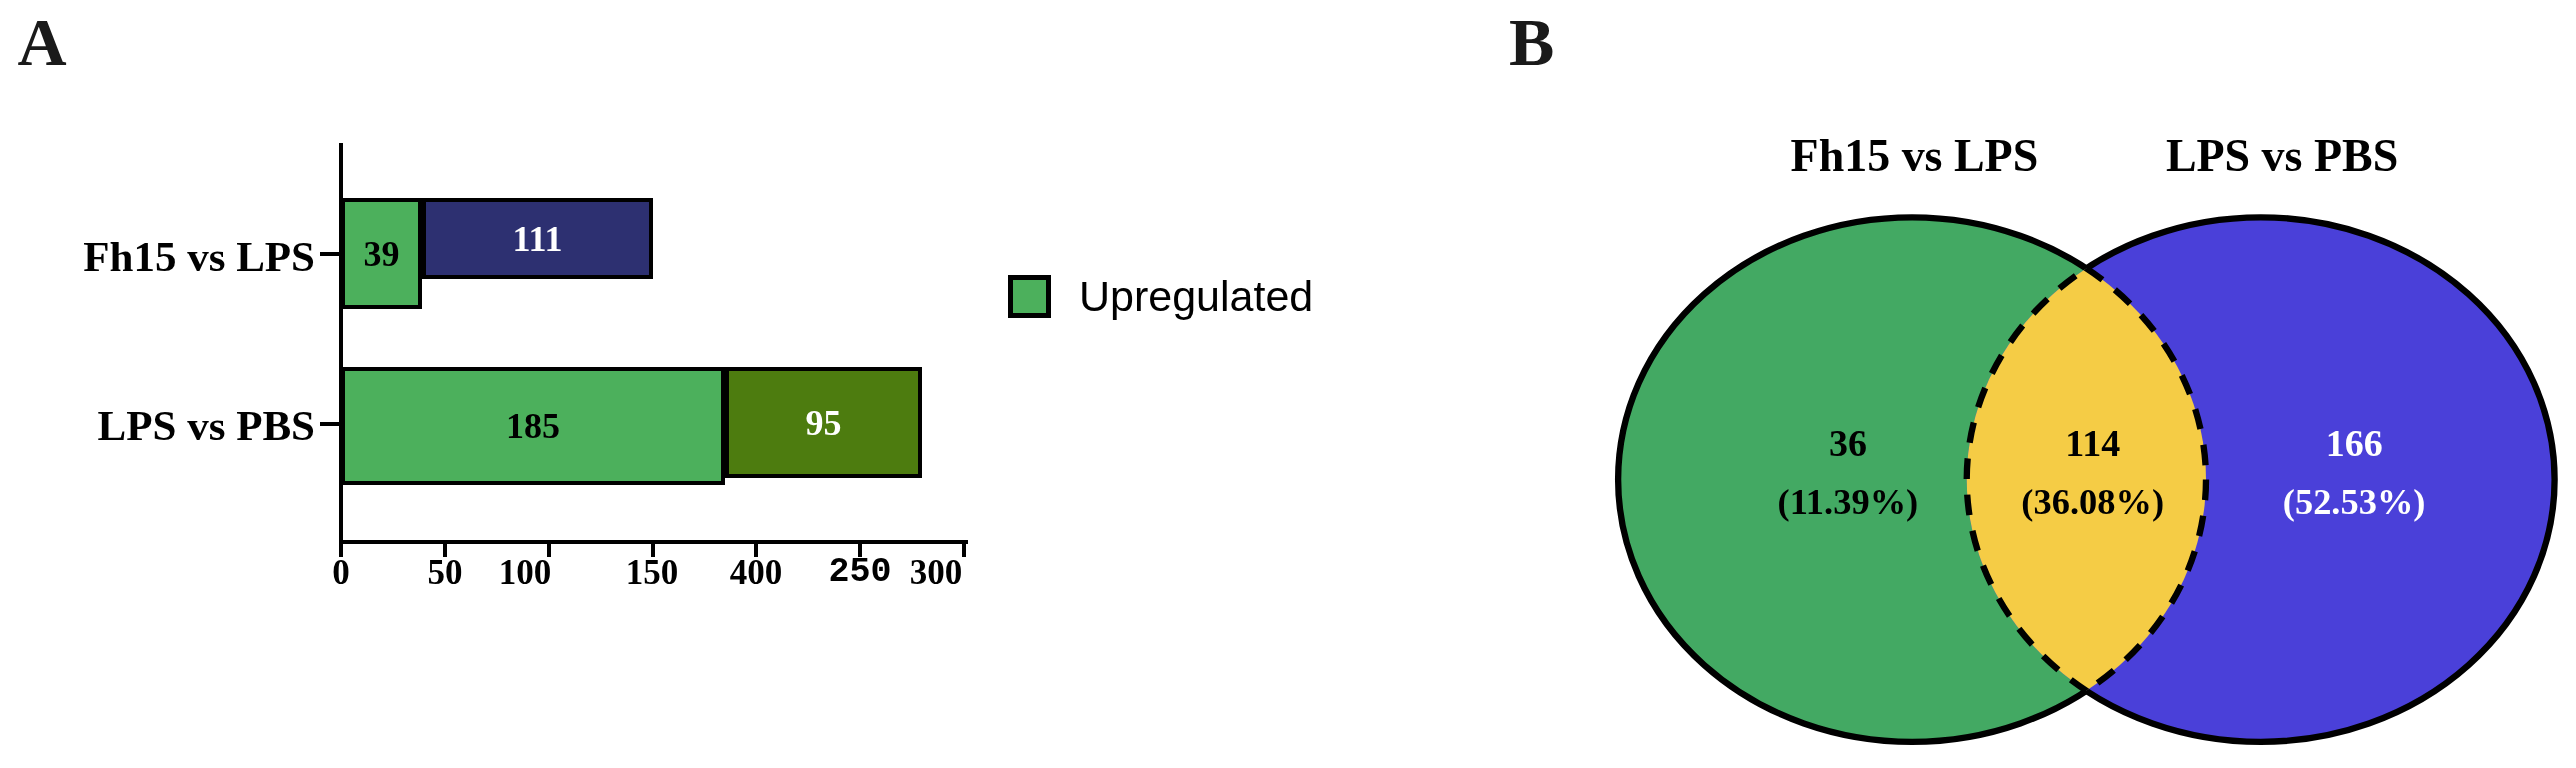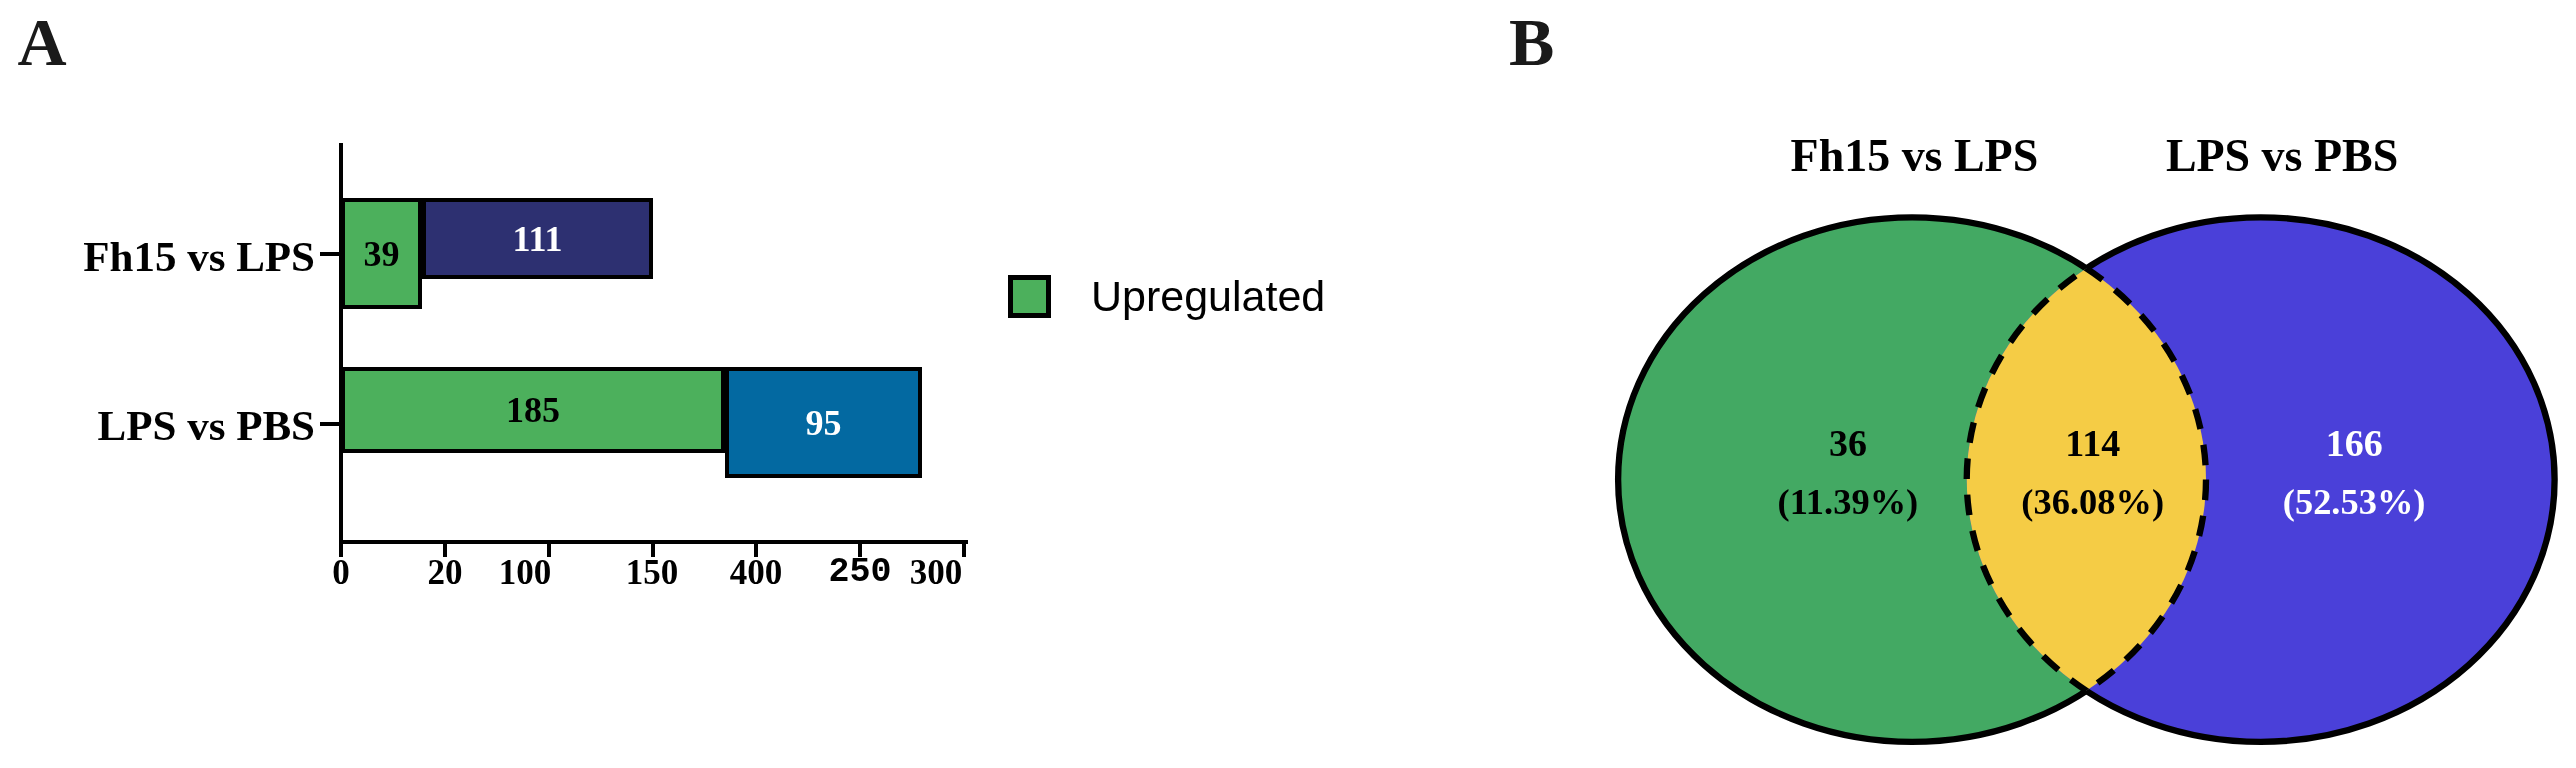--- a/index.html
+++ b/index.html
@@ -12,21 +12,21 @@
   .cat-tick{position:absolute;width:20.6px;height:4px;background:#000;}
   .ticklab{position:absolute;transform:translateX(-50%);font-weight:bold;font-size:35px;color:#000;
            top:555px;line-height:35px;}
   .rowlab{position:absolute;left:0;width:315px;text-align:right;font-weight:bold;font-size:43px;
           color:#000;height:51px;line-height:51px;}
   .seg{position:absolute;box-sizing:border-box;border:4.8px solid #000;display:flex;
        align-items:center;justify-content:center;}
   .seg span{font-weight:bold;font-size:36px;}
   .xlabel{position:absolute;left:341px;width:626px;top:638px;text-align:center;
           font-weight:bold;font-size:48px;color:#000;}
-  .legend-item{position:absolute;left:1008px;display:flex;align-items:center;gap:40px;height:46px;}
+  .legend-item{position:absolute;left:1008px;display:flex;align-items:center;gap:28px;height:46px;}
   .swatch{display:inline-block;width:33px;height:33px;border:5.5px solid #000;}
   .legend-label{font-family:"Liberation Sans", sans-serif;font-size:43px;color:#000;line-height:46px;}
   
   .venn-svg{position:absolute;left:1466px;top:0;}
   .venn-title{font-family:"Liberation Serif", serif;font-weight:bold;font-size:58px;fill:#000;}
   .venn-num{font-family:"Liberation Serif", serif;font-weight:bold;font-size:48px;fill:#000;}
   .venn-pct{font-family:"Liberation Serif", serif;font-weight:bold;font-size:46px;fill:#000;}
   .white-text{fill:#ffffff;}
 </style>
 </head>
@@ -44,37 +44,37 @@
   <div class="rowlab" style="top:400px;">LPS vs PBS</div>
   <div class="cat-tick" style="left:320px;top:422px;"></div>
 
   <div class="seg" style="left:341px;top:198px;width:81px;height:111px;background:#4CB05C;">
     <span style="color:#000;">39</span>
   </div>
   <div class="seg" style="left:422px;top:198px;width:231px;height:81px;background:#2D3071;">
     <span style="color:#fff;">111</span>
   </div>
 
-  <div class="seg" style="left:341px;top:367px;width:384px;height:86px;background:#4CB05C;">
+  <div class="seg" style="left:341px;top:367px;width:384px;height:118px;background:#4CB05C;">
     <span style="color:#000;">185</span>
   </div>
-  <div class="seg" style="left:725px;top:367px;width:197px;height:111px;background:#0369a1;">
+  <div class="seg" style="left:725px;top:367px;width:197px;height:111px;background:#4d7c0f;">
     <span style="color:#fff;">95</span>
   </div>
 
   <div class="tickmark" style="left:339px;top:544px;"></div>
   <div class="tickmark" style="left:443px;top:544px;"></div>
   <div class="tickmark" style="left:547px;top:544px;"></div>
   <div class="tickmark" style="left:651px;top:544px;"></div>
   <div class="tickmark" style="left:754px;top:544px;"></div>
   <div class="tickmark" style="left:858px;top:544px;"></div>
   <div class="tickmark" style="left:962px;top:544px;"></div>
 
   <span class="ticklab" style="left:341px;">0</span>
-  <span class="ticklab" style="left:445px;">20</span>
+  <span class="ticklab" style="left:445px;">50</span>
   <span class="ticklab" style="left:525px;font-family:Liberation Serif, serif;">100</span>
   <span class="ticklab" style="left:652px;">150</span>
   <span class="ticklab" style="left:756px;">400</span>
   <span class="ticklab" style="left:860px;font-family:Liberation Mono, monospace;">250</span>
   <span class="ticklab" style="left:936px;">300</span>
 
 
   <div class="legend-item" style="top:273px;">
     <span class="swatch" style="background:#4CB05C;"></span>
     <span class="legend-label">Upregulated</span>

